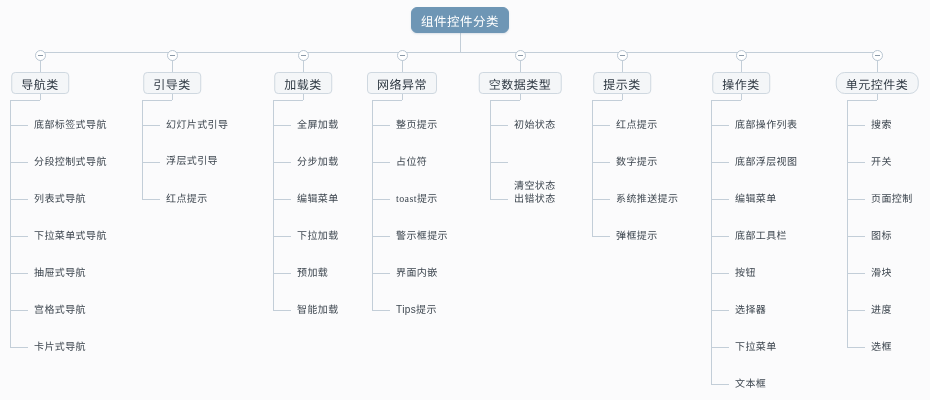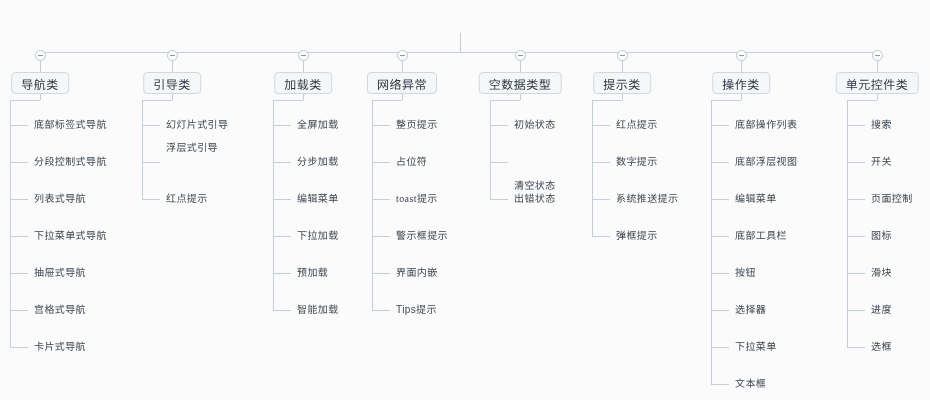--- a/index.html
+++ b/index.html
@@ -182,35 +182,36 @@
       <line x1="847" y1="100" x2="847" y2="347" stroke="#c3ced8" stroke-width="1" shape-rendering="crispEdges"></line>
       <line x1="847" y1="125" x2="865" y2="125" stroke="#c3ced8" stroke-width="1" shape-rendering="crispEdges"></line>
       <line x1="847" y1="162" x2="865" y2="162" stroke="#c3ced8" stroke-width="1" shape-rendering="crispEdges"></line>
       <line x1="847" y1="199" x2="865" y2="199" stroke="#c3ced8" stroke-width="1" shape-rendering="crispEdges"></line>
       <line x1="847" y1="236" x2="865" y2="236" stroke="#c3ced8" stroke-width="1" shape-rendering="crispEdges"></line>
       <line x1="847" y1="273" x2="865" y2="273" stroke="#c3ced8" stroke-width="1" shape-rendering="crispEdges"></line>
       <line x1="847" y1="310" x2="865" y2="310" stroke="#c3ced8" stroke-width="1" shape-rendering="crispEdges"></line>
       <line x1="847" y1="347" x2="865" y2="347" stroke="#c3ced8" stroke-width="1" shape-rendering="crispEdges"></line>
     </svg>
 
+  <div class="root-node">组件控件分类</div>
 
   <div id="branch-layer">
       <div class="collapse-toggle" style="left: 40px;"></div>
       <div class="cat-node" style="left: 40px; transform: translateX(-50%);">导航类</div>
       <div class="leaf" style="left: 34px; top: 125px;">底部标签式导航</div>
       <div class="leaf" style="left: 34px; top: 162px;">分段控制式导航</div>
       <div class="leaf" style="left: 34px; top: 199px;">列表式导航</div>
       <div class="leaf" style="left: 34px; top: 236px;">下拉菜单式导航</div>
       <div class="leaf" style="left: 34px; top: 273px;">抽屉式导航</div>
       <div class="leaf" style="left: 34px; top: 310px;">宫格式导航</div>
       <div class="leaf" style="left: 34px; top: 347px;">卡片式导航</div>
       <div class="collapse-toggle" style="left: 172px;"></div>
       <div class="cat-node" style="left: 172px; transform: translateX(-50%);">引导类</div>
       <div class="leaf" style="left: 166px; top: 125px;">幻灯片式引导</div>
-      <div class="leaf" style="left: 166px; top: 148px;">浮层式引导</div>
+      <div class="leaf" style="left: 166px; top: 162px; font-family: Liberation Mono, monospace;">浮层式引导</div>
       <div class="leaf" style="left: 166px; top: 199px;">红点提示</div>
       <div class="collapse-toggle" style="left: 303px;"></div>
       <div class="cat-node" style="left: 303px; transform: translateX(-50%);">加载类</div>
       <div class="leaf" style="left: 297px; top: 125px;">全屏加载</div>
       <div class="leaf" style="left: 297px; top: 162px;">分步加载</div>
       <div class="leaf" style="left: 297px; top: 199px;">编辑菜单</div>
       <div class="leaf" style="left: 297px; top: 236px;">下拉加载</div>
       <div class="leaf" style="left: 297px; top: 273px;">预加载</div>
       <div class="leaf" style="left: 297px; top: 310px;">智能加载</div>
       <div class="collapse-toggle" style="left: 402px;"></div>
@@ -236,21 +237,21 @@
       <div class="cat-node" style="left: 741px; transform: translateX(-50%);">操作类</div>
       <div class="leaf" style="left: 735px; top: 125px;">底部操作列表</div>
       <div class="leaf" style="left: 735px; top: 162px;">底部浮层视图</div>
       <div class="leaf" style="left: 735px; top: 199px;">编辑菜单</div>
       <div class="leaf" style="left: 735px; top: 236px;">底部工具栏</div>
       <div class="leaf" style="left: 735px; top: 273px;">按钮</div>
       <div class="leaf" style="left: 735px; top: 310px;">选择器</div>
       <div class="leaf" style="left: 735px; top: 347px;">下拉菜单</div>
       <div class="leaf" style="left: 735px; top: 384px;">文本框</div>
       <div class="collapse-toggle" style="left: 877px;"></div>
-      <div class="cat-node" style="left: 877px; transform: translateX(-50%);">单元控件类</div>
+      <div class="cat-node" style="left: 877px; transform: translateX(-50%); border-radius: 9px;">单元控件类</div>
       <div class="leaf" style="left: 871px; top: 125px;">搜索</div>
       <div class="leaf" style="left: 871px; top: 162px;">开关</div>
       <div class="leaf" style="left: 871px; top: 199px;">页面控制</div>
       <div class="leaf" style="left: 871px; top: 236px;">图标</div>
       <div class="leaf" style="left: 871px; top: 273px;">滑块</div>
       <div class="leaf" style="left: 871px; top: 310px;">进度</div>
       <div class="leaf" style="left: 871px; top: 347px;">选框</div>
     </div>
 
 </div>

